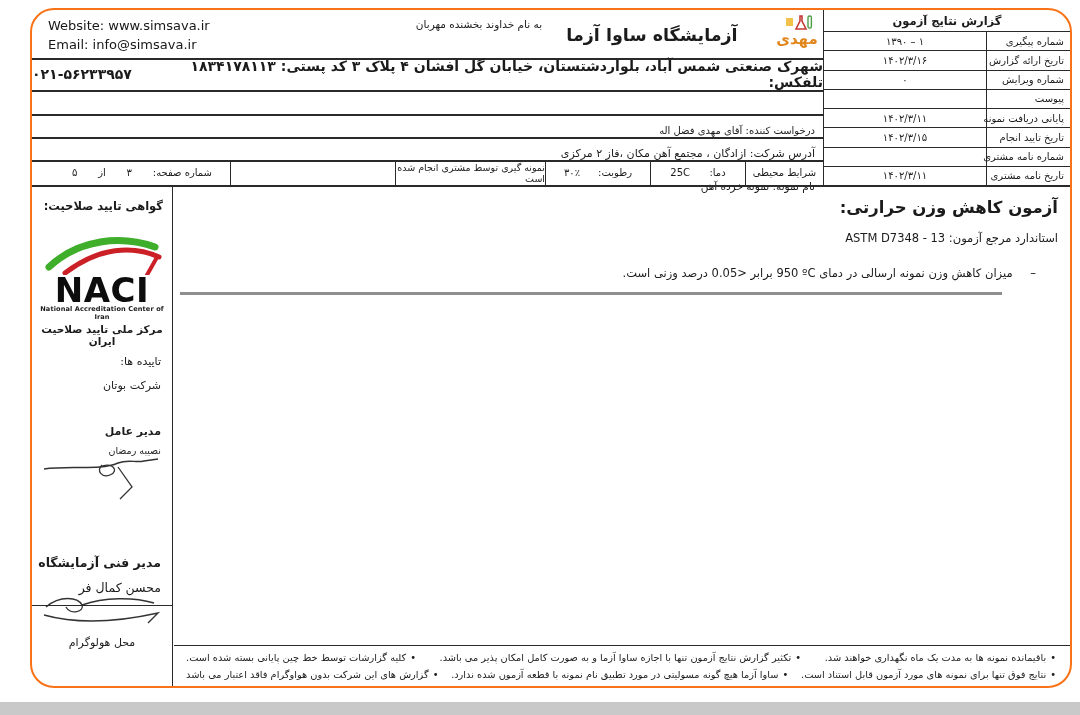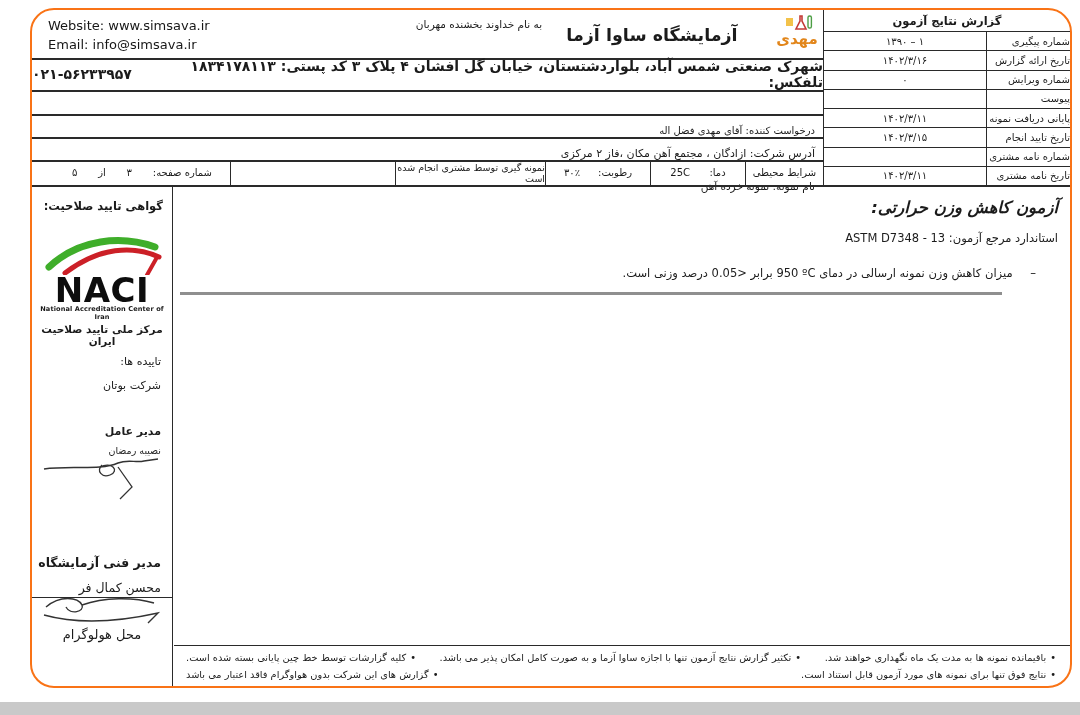--- a/index.html
+++ b/index.html
@@ -19,21 +19,21 @@
   .logo{left:740px;top:4px;width:50px;text-align:center;}
   .logo-text{color:#e2861b;font-weight:800;font-size:15px;line-height:14px;letter-spacing:-0.5px;}
 
   
   .rtable{left:791px;top:0;width:247px;height:175px;border-left:1.5px solid #2a2a2a;box-sizing:border-box;}
   .rtable-title{height:21px;display:flex;align-items:center;justify-content:center;
                 font-size:11.5px;font-weight:600;}
   .rtable-rows{display:flex;flex-direction:column;height:154px;}
   .trow{flex:1;display:flex;direction:rtl;border-top:1px solid #2a2a2a;}
   .tlabel{width:84px;border-left:1px solid #2a2a2a;font-size:10px;display:flex;
-          align-items:center;padding-right:0;box-sizing:border-box;white-space:nowrap;}
+          align-items:center;padding-right:6px;box-sizing:border-box;white-space:nowrap;}
   .tvalue{flex:1;direction:ltr;font-size:10px;display:flex;align-items:center;justify-content:center;}
 
   
   .addr{left:0;top:48px;width:791px;height:32px;display:flex;align-items:center;justify-content:center;
         direction:rtl;font-size:14px;font-weight:bold;}
   .hrow{left:0;width:791px;direction:rtl;display:flex;align-items:center;
         padding-right:8px;box-sizing:border-box;margin-top:28px;}
   .req{top:80px;height:24px;font-size:10px;}
   .comp{top:104px;height:23px;font-size:11px;}
   .samp{top:127px;height:41px;font-size:10.5px;}
@@ -58,25 +58,25 @@
   .sb-right{position:absolute;right:0;width:100%;text-align:right;padding-right:11px;
             box-sizing:border-box;direction:rtl;}
   .approvals{top:168px;font-size:11px;}
   .approval-co{top:192px;font-size:11px;}
   .ceo-title{top:238px;font-size:11px;font-weight:600;}
   .ceo-name{top:258px;font-size:9.5px;}
   .sig1{position:absolute;top:266px;left:8px;}
   .tech-title{top:368px;font-size:12.5px;font-weight:600;}
   .tech-name{top:393px;font-size:12.5px;}
   .sig2{position:absolute;top:406px;left:6px;}
-  .hologram{position:absolute;bottom:15px;left:0;width:100%;height:74px;border-top:1.5px solid #2a2a2a;
-            display:flex;align-items:center;justify-content:center;font-size:13px;box-sizing:border-box;}
-
-  
-  .test-title{top:188px;right:12px;direction:rtl;font-size:16.5px;font-weight:bold;font-style:italic;}
+  .hologram{position:absolute;bottom:7px;left:0;width:100%;height:74px;border-top:1.5px solid #2a2a2a;
+            display:flex;align-items:center;justify-content:center;font-size:11px;box-sizing:border-box;}
+
+  
+  .test-title{top:188px;right:12px;direction:rtl;font-size:16.5px;font-weight:bold;}
   .standard{top:221px;right:12px;direction:rtl;font-size:11.5px;}
   .result{top:256px;right:34px;direction:rtl;font-size:11.5px;}
   .result .dash{margin-left:14px;}
   .grayrule{top:282px;left:148px;width:822px;height:3px;background:#8f8f8f;}
 
   
   .footer{left:142px;top:635px;width:896px;height:43px;border-top:1.5px solid #2a2a2a;
           box-sizing:border-box;padding:3px 14px 0 12px;}
   .fline{display:flex;direction:rtl;justify-content:space-between;font-size:9.8px;line-height:17px;}
   .fitem{white-space:nowrap;}
@@ -237,19 +237,20 @@
   <div class="abs grayrule"></div>
 
   <div class="abs footer">
     <div class="fline">
       <span class="fitem"><span class="bullet">•</span><span>باقیمانده نمونه ها به مدت یک ماه نگهداری خواهند شد.</span></span>
       <span class="fitem"><span class="bullet">•</span><span>تکثیر گزارش نتایج آزمون تنها با اجازه ساوا آزما و به صورت کامل امکان پذیر می باشد.</span></span>
       <span class="fitem"><span class="bullet">•</span><span>کلیه گزارشات توسط خط چین پایانی بسته شده است.</span></span>
     </div>
     <div class="fline">
       <span class="fitem"><span class="bullet">•</span><span>نتایج فوق تنها برای نمونه های مورد آزمون قابل استناد است.</span></span>
+      <span class="fitem"><span class="bullet">•</span><span>ساوا آزما هیچ گونه مسولیتی در مورد تطبیق نام نمونه با قطعه آزمون شده ندارد.</span></span>
       <span class="fitem"><span class="bullet">•</span><span>گزارش های این شرکت بدون هواوگرام فاقد اعتبار می باشد</span></span>
     </div>
   </div>
 
 </div>
 
 <div class="bottom-strip"></div>
 
 </body></html>

